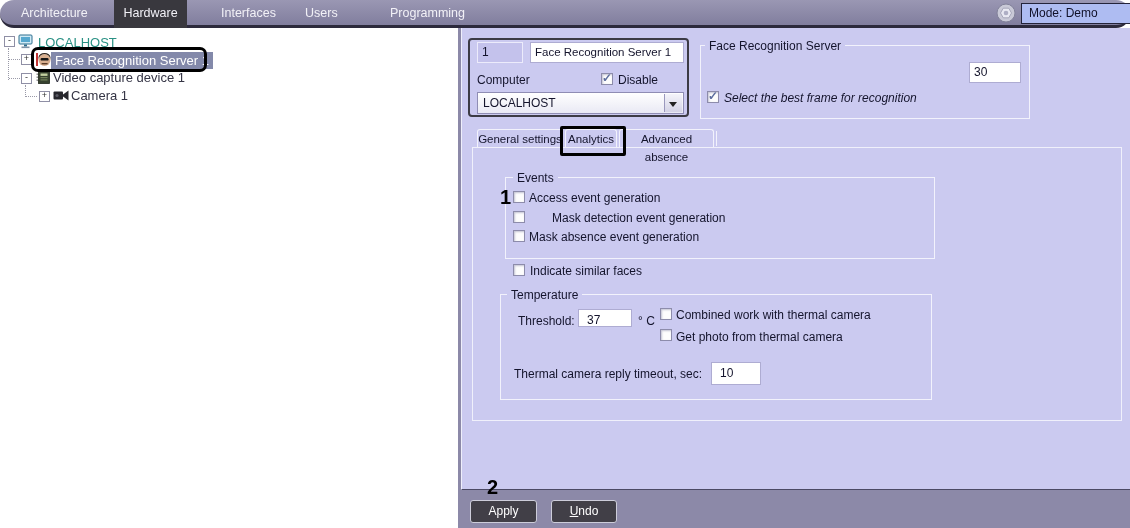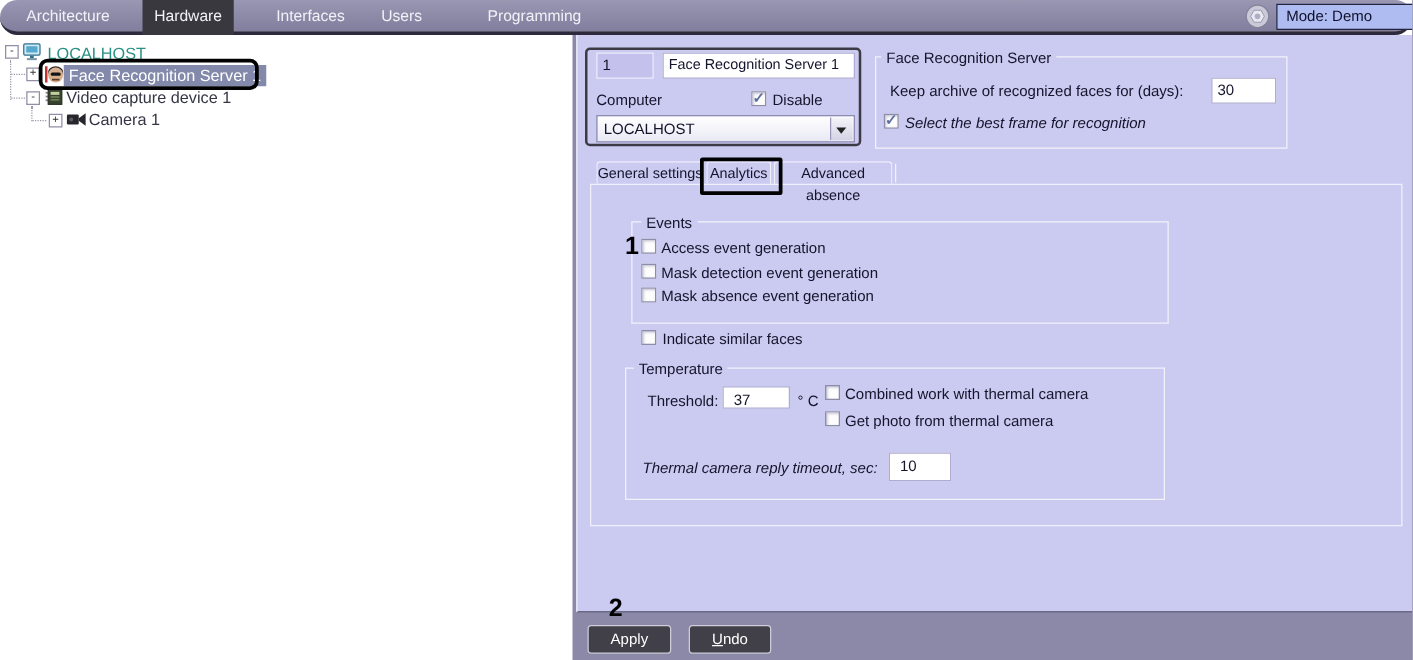--- a/index.html
+++ b/index.html
@@ -147,55 +147,54 @@
   <div class="lbl" style="left:618px;top:73px;">Disable</div>
   <div class="dropdown" style="left:477px;top:92px;width:207px;height:22px;">
     <span>LOCALHOST</span>
     <span class="dd-btn">
         <span class="dd-arrow"></span>
       </span>
   </div>
 
   <div class="group" style="left:700px;top:45px;width:328px;height:72px;"></div>
   <div class="group-label" style="left:705px;top:39px;">Face Recognition Server</div>
-  <div class="lbl" style="left:712px;top:66px;">Keep archive of recognized faces for (days):</div>
   <div class="inputbox" style="left:969px;top:62px;width:52px;height:21px;text-align:left;">30</div>
   <div class="cb checked" style="left:707px;top:91px;"></div>
   <div class="lbl" style="left:724px;top:91px;font-style:italic;">Select the best frame for recognition</div>
 
   <div class="tab" style="left:477px;width:86px;">General settings</div>
   <div class="tab" style="left:565px;width:52px;">Analytics</div>
   <div class="tab" style="left:619px;width:95px;">Advanced absence</div>
   <div class="tabedge" style="left:716px;top:131px;"></div>
   <div class="ann-rect" style="left:560px;top:126px;width:60px;height:24px;border-radius:2px;"></div>
 
   <div class="content-frame"></div>
 
   <div class="group" style="left:505px;top:177px;width:428px;height:80px;"></div>
   <div class="group-label" style="left:513px;top:171px;">Events</div>
   <div class="ann-num" style="left:500px;top:186px;">1</div>
   <div class="cb" style="left:513px;top:191px;"></div>
   <div class="lbl" style="left:529px;top:191px;">Access event generation</div>
   <div class="cb" style="left:513px;top:211px;"></div>
-  <div class="lbl" style="left:529px;top:211px;">Mask detection event generation</div>
+  <div class="lbl" style="left:552px;top:211px;">Mask detection event generation</div>
   <div class="cb" style="left:513px;top:230px;"></div>
   <div class="lbl" style="left:529px;top:230px;">Mask absence event generation</div>
 
   <div class="cb" style="left:513px;top:264px;"></div>
   <div class="lbl" style="left:530px;top:264px;">Indicate similar faces</div>
 
   <div class="group" style="left:500px;top:294px;width:430px;height:104px;"></div>
   <div class="group-label" style="left:507px;top:288px;">Temperature</div>
   <div class="lbl" style="left:518px;top:314px;">Threshold:</div>
   <div class="inputbox" style="left:578px;top:309px;width:54px;height:18px;line-height:20px;padding-left:8px;">37</div>
   <div class="lbl" style="left:638px;top:314px;">° C</div>
   <div class="cb" style="left:660px;top:308px;"></div>
   <div class="lbl" style="left:676px;top:308px;">Combined work with thermal camera</div>
   <div class="cb" style="left:660px;top:329px;"></div>
   <div class="lbl" style="left:676px;top:330px;">Get photo from thermal camera</div>
-  <div class="lbl" style="left:514px;top:367px;font-style:italic;">Thermal camera reply timeout, sec:</div>
+  <div class="lbl" style="left:514px;top:367px;">Thermal camera reply timeout, sec:</div>
   <div class="inputbox" style="left:711px;top:362px;width:50px;height:23px;line-height:21px;padding-left:8px;">10</div>
 
   <div class="ann-num" style="left:487px;top:476px;">2</div>
   <div class="btn" style="left:470px;top:500px;width:67px;">Apply</div>
   <div class="btn" style="left:551px;top:500px;width:66px;"><span class="ul">U</span><span>ndo</span></div>
 
 </div>
 
 </body></html>

